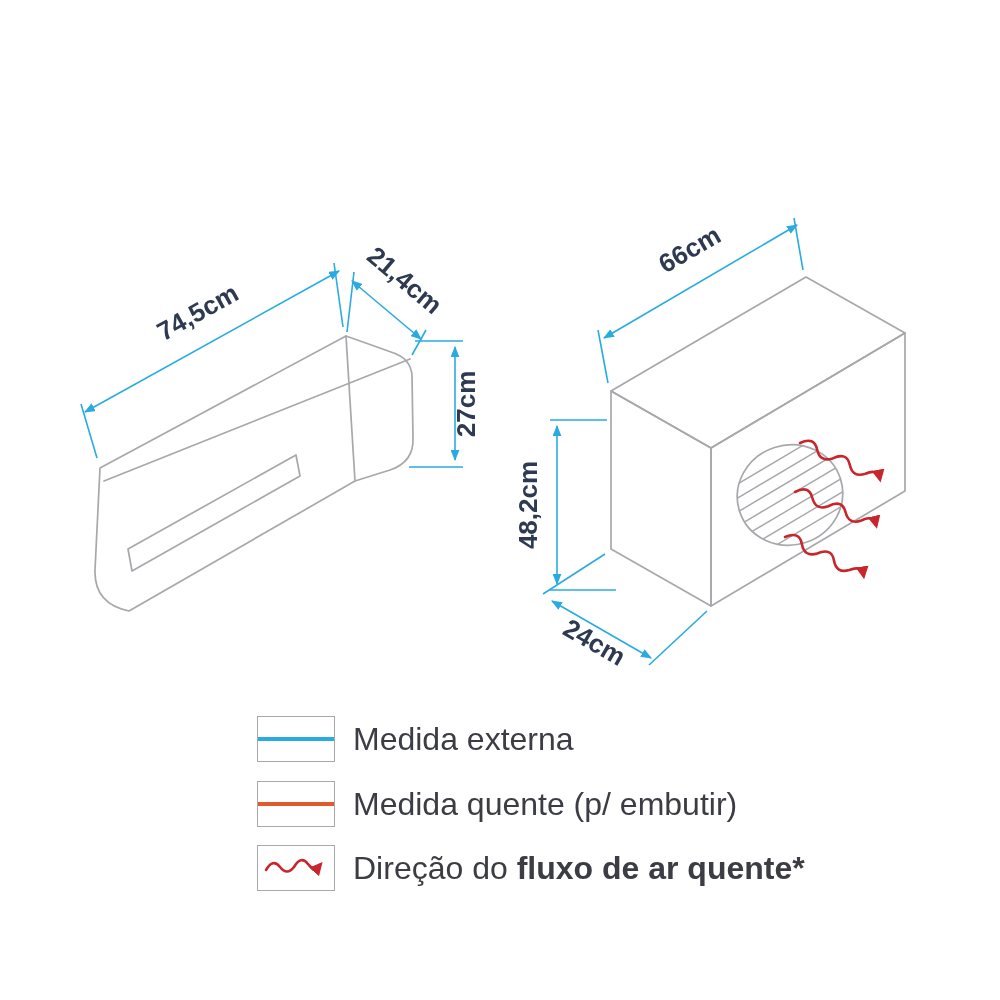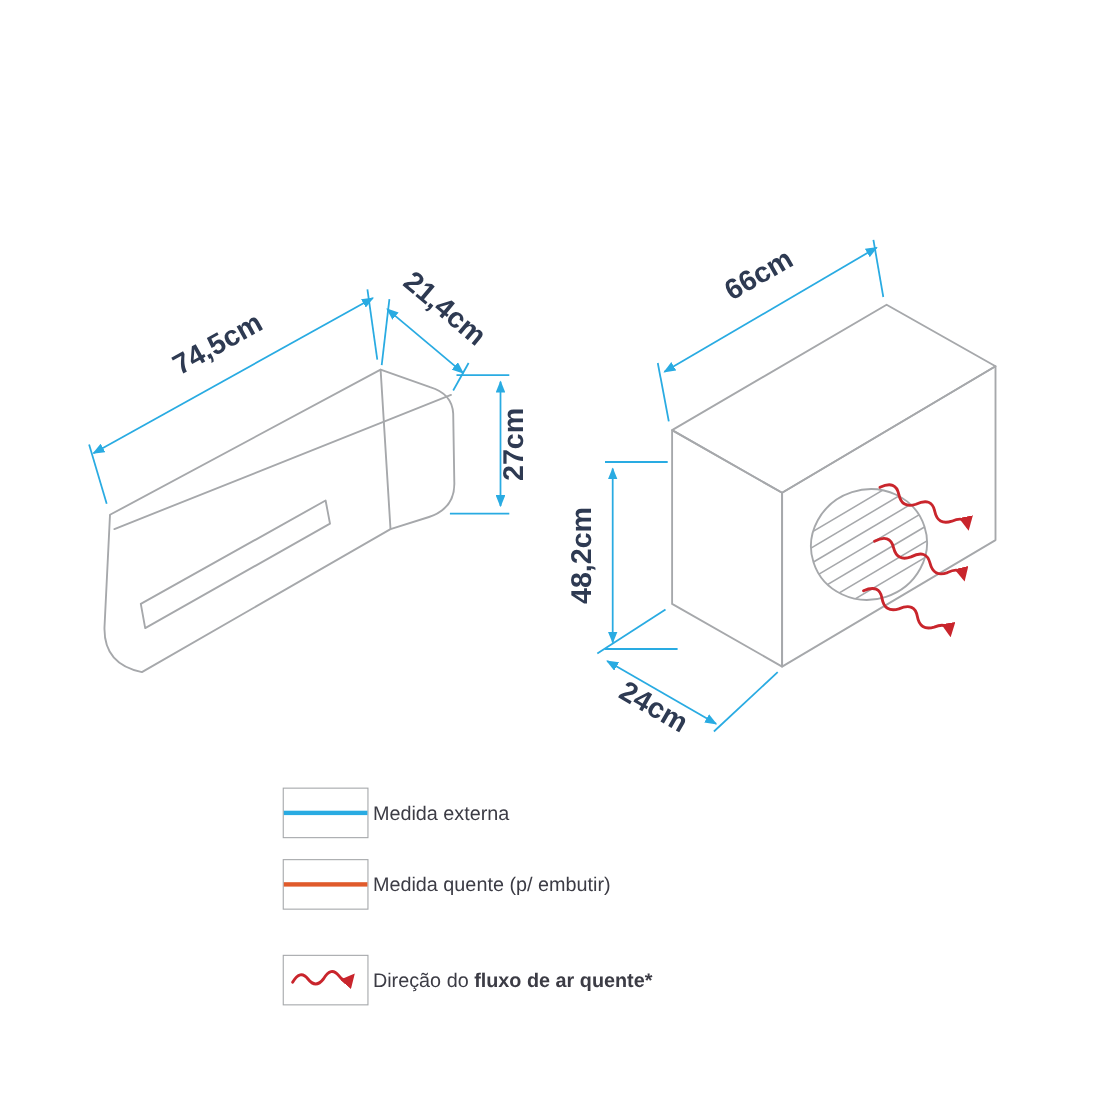--- a/index.html
+++ b/index.html
@@ -32,33 +32,33 @@
     font-family:"Liberation Sans",sans-serif;
     font-size:26px;font-weight:700;
     fill:var(--color-label);
     text-anchor:middle;
   }
 
   
   .legend-row{position:absolute;left:257px;display:flex;align-items:center;}
   .legend-row.r1{top:716px;}
   .legend-row.r2{top:781px;}
-  .legend-row.r3{top:868px;}
+  .legend-row.r3{top:845px;}
   .symbol-box{
     width:78px;height:46px;box-sizing:border-box;
     border:1.6px solid var(--color-outline);
     background:#fff;
     display:flex;align-items:center;justify-content:center;
     flex:none;
   }
   .sym-line{width:100%;height:4px;}
   .sym-line.external{background:var(--color-external);}
   .sym-line.internal{background:var(--color-internal);}
   .legend-label{
-    margin-left:4px;font-size:18px;line-height:46px;
+    margin-left:18px;font-size:32px;line-height:46px;
     color:var(--color-legend_text);white-space:nowrap;
   }
   .legend-label .bold{font-weight:700;}
 </style>
 </head>
 <body>
 
 <div class="canvas">
 
   <svg width="1000" height="1000" viewBox="0 0 1000 1000">

